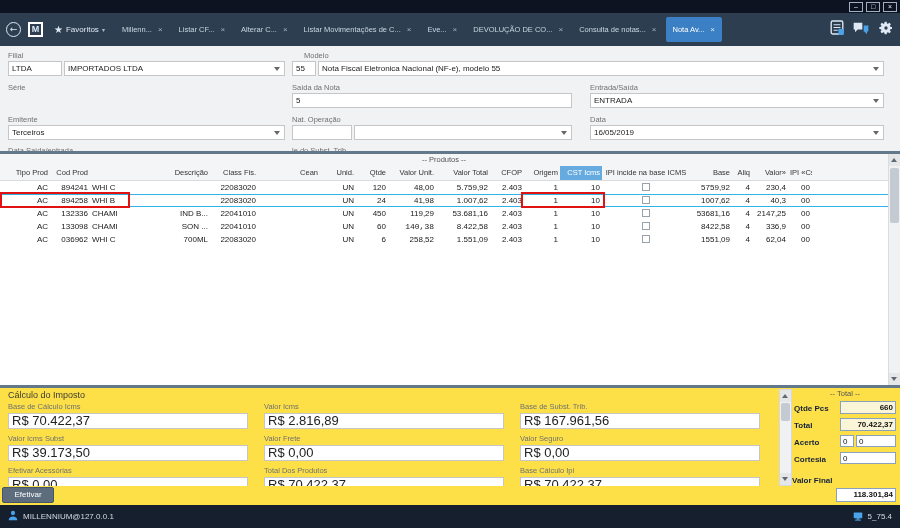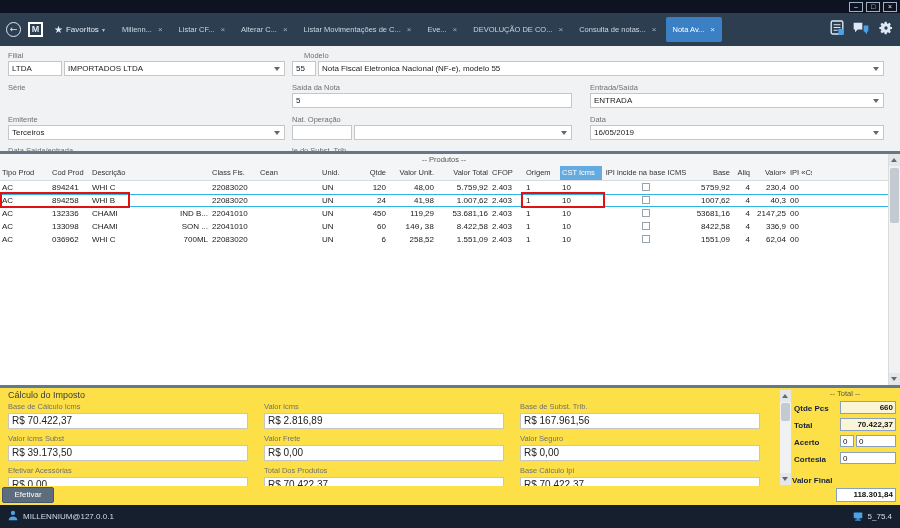--- a/index.html
+++ b/index.html
@@ -45,41 +45,41 @@
 
   
   .pwrap{position:absolute;top:154px;left:0;width:888px;height:231px;background:#fff;overflow:hidden;}
   .pcaption{height:12px;line-height:12px;text-align:center;font-size:7.5px;color:#555;background:#f4f5f6;}
   .phead{display:flex;height:15px;line-height:14px;background:#f4f5f6;border-bottom:1px solid #d9dcdf;
          font-size:7.5px;color:#333;}
   .cell{flex:0 0 auto;padding:0 2px;overflow:hidden;white-space:nowrap;height:100%;}
   .cst-h{background:var(--cst-header);color:#fff;}
   .prow{display:flex;height:13px;line-height:13px;font-size:8px;color:#1a1a1a;}
   .prow.sel{border-top:1px solid var(--selected-row);border-bottom:1px solid var(--selected-row);line-height:11px;}
-  .al{text-align:left}.ar{text-align:right}.ac{text-align:center}
+  .al{text-align:right}.ar{text-align:right}.ac{text-align:center}
   .desc-cell{display:flex;justify-content:space-between;}
   .chk{width:8px;height:8px;border:1px solid #98a2ac;background:#fff;margin:2px auto 0;}
   .prow.sel .chk{margin-top:1px;}
   .redbox{position:absolute;border:2px solid var(--annotation-red);z-index:4;}
 
   
   .vscroll{position:absolute;top:154px;right:0;width:12px;height:231px;background:#f0f1f2;border-left:1px solid #dcdcdc;}
   .sarrow{position:absolute;left:0;width:11px;height:12px;background:#e4e6e8;}
   .sarrow::after{content:"";position:absolute;left:2px;border-left:3px solid transparent;border-right:3px solid transparent;}
   .sup::after{top:4px;border-bottom:4px solid #606a74;}
   .sdn::after{top:4px;border-top:4px solid #606a74;}
   .sthumb{position:absolute;left:1px;width:9px;background:#c3cad1;border-radius:2px;}
 
   
   .bottom{position:absolute;top:388px;left:0;right:0;height:117px;background:#fde047;}
   .calc-title{position:absolute;left:8px;top:2px;font-size:9px;color:#3a3a3a;}
   .calc-grid{position:absolute;left:8px;top:14px;width:752px;height:84px;overflow:hidden;display:grid;
              grid-template-columns:240px 240px 240px;column-gap:16px;row-gap:5px;align-content:start;}
   .clab{font-size:7.5px;color:#707070;margin-bottom:2px;}
-  .cfld{height:16px;background:#fff;border:1px solid #c6c6c6;font-size:10px;color:#222;line-height:14px;padding:0 3px;}
+  .cfld{height:16px;background:#fff;border:1px solid #c6c6c6;font-size:13px;color:#222;line-height:14px;padding:0 3px;}
   .bscroll{position:absolute;left:779px;top:1px;width:13px;height:97px;background:#f0f1f2;border:1px solid #d8d8d8;}
 
   .totalpanel{position:absolute;left:792px;top:0;width:106px;height:117px;}
   .tcaption{text-align:center;font-size:7.5px;color:#555;height:12px;line-height:12px;}
   .tlab{position:absolute;left:2px;font-size:8px;font-weight:bold;color:#14213d;white-space:nowrap;}
   .tfld{position:absolute;height:13px;border:1px solid #8aa0bf;background:#fff;font-size:8px;
         line-height:11px;padding:0 2px;color:#111;overflow:hidden;}
   .hi{background:var(--field-highlight);}
   .bold{font-weight:bold;}
 

